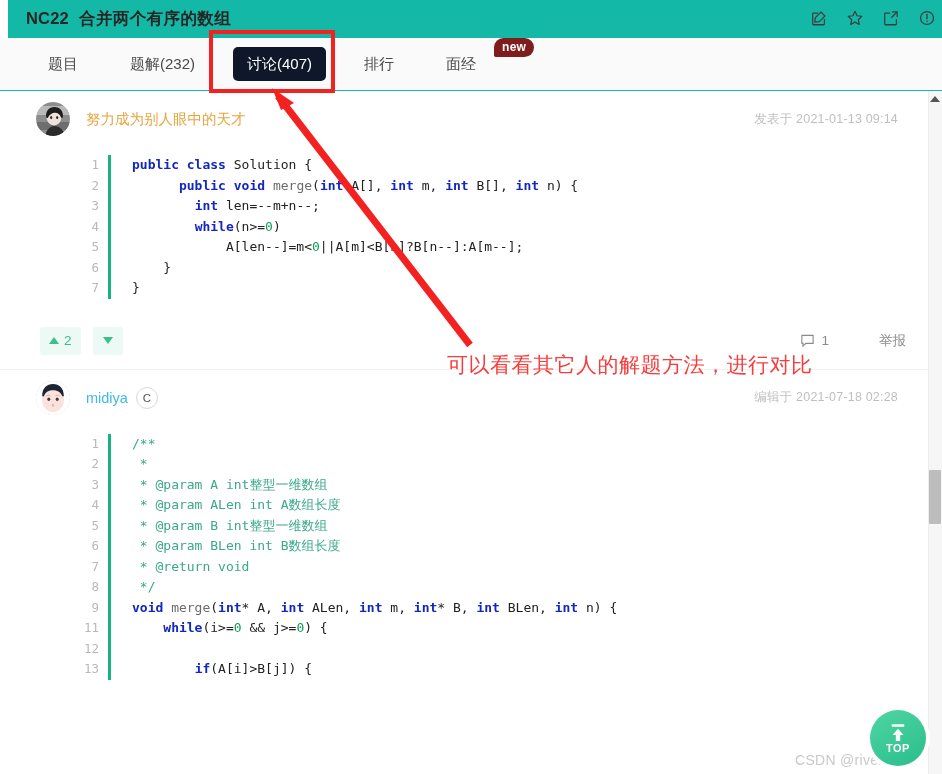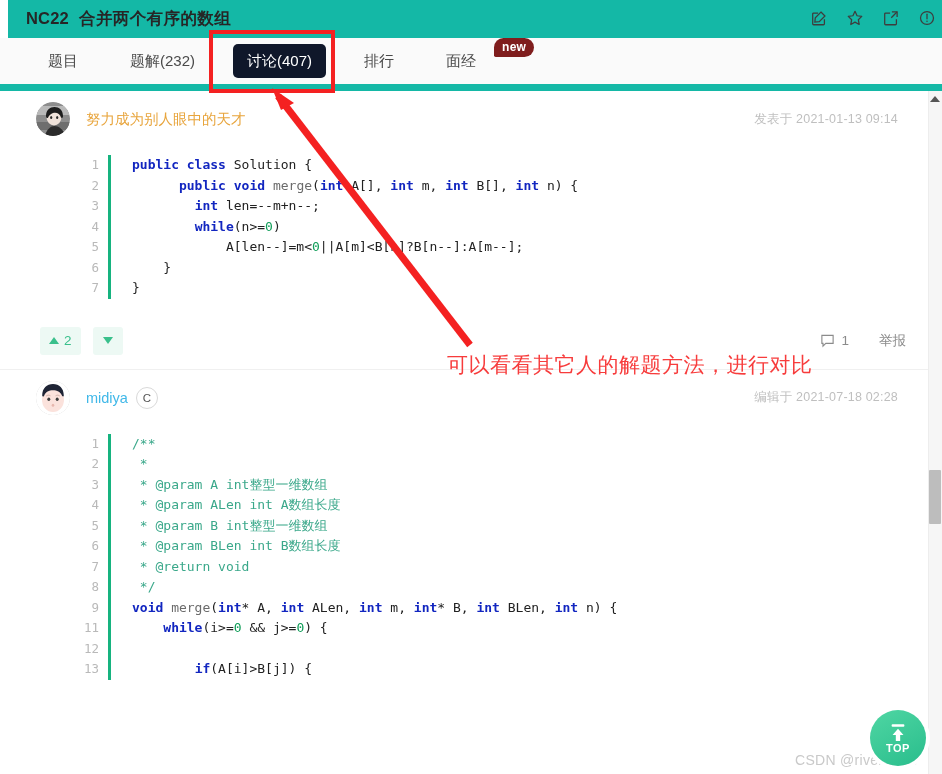--- a/index.html
+++ b/index.html
@@ -22,21 +22,21 @@
   .title-id { font-size: 16.5px; font-weight: bold; color: #262626; letter-spacing: .2px; }
   .title-text { font-size: 16.5px; font-weight: bold; color: #262626; letter-spacing: .4px; }
   .header-icons { position: absolute; right: 14px; top: 9px; display: flex; gap: 18px; align-items: center; }
   .hicon { width: 18px; height: 18px; display: block; cursor: pointer; }
   .hicon svg { display: block; }
 
   
   .tabbar {
     position: absolute; left: 0; top: 38px; width: 942px; height: 53px;
     background: #fafafa;
-    border-bottom: 7px solid #14b8a6;
+    border-bottom: 1px solid #14b8a6;
     display: flex; align-items: center;
   }
   .tab {
     font-size: 15px; color: #4a4a4a;
     padding: 7px 14px; border-radius: 5px;
     cursor: pointer; white-space: nowrap; position: relative;
     line-height: 20px;
   }
   .tab.first { margin-left: 34px; }
   .tab + .tab { margin-left: 24px; }
@@ -92,21 +92,21 @@
   .votebtn {
     height: 28px; min-width: 40px; background: #edf9f4; border-radius: 3px;
     display: inline-flex; align-items: center; justify-content: center; gap: 5px;
     color: #3ac08c; font-size: 13.5px; cursor: pointer; padding: 0 9px;
   }
   .votebtn.down { margin-left: 12px; min-width: 30px; }
   .tri-up { width:0; height:0; border-left:5px solid transparent; border-right:5px solid transparent; border-bottom:7px solid #3ac08c; }
   .tri-dn { width:0; height:0; border-left:5px solid transparent; border-right:5px solid transparent; border-top:7px solid #3ac08c; }
   .right-actions { position: absolute; right: 24px; display: flex; align-items: center; gap: 30px; }
   .cmt-group { display: inline-flex; align-items: center; gap: 6px; color: #8b8b8b; font-size: 13.5px; cursor:pointer; }
-  .report { color: #8b8b8b; font-size: 13.5px; cursor: pointer; }
+  .report { color: #8b8b8b; font-size: 13.5px; cursor: pointer; margin-left: 20px; }
   .divider { height: 1px; background: #f0f0f0; width: 930px; }
 
   
   .anno-rect {
     position: absolute; left: 209px; top: 30px; width: 126px; height: 63px;
     border: 4px solid #f42121; z-index: 40; pointer-events: none;
   }
   .anno-arrow { position: absolute; left: 0; top: 0; width: 942px; height: 774px; z-index: 39; pointer-events: none; }
   .anno-text {
     position: absolute; left: 447px; top: 351px; z-index: 41;

